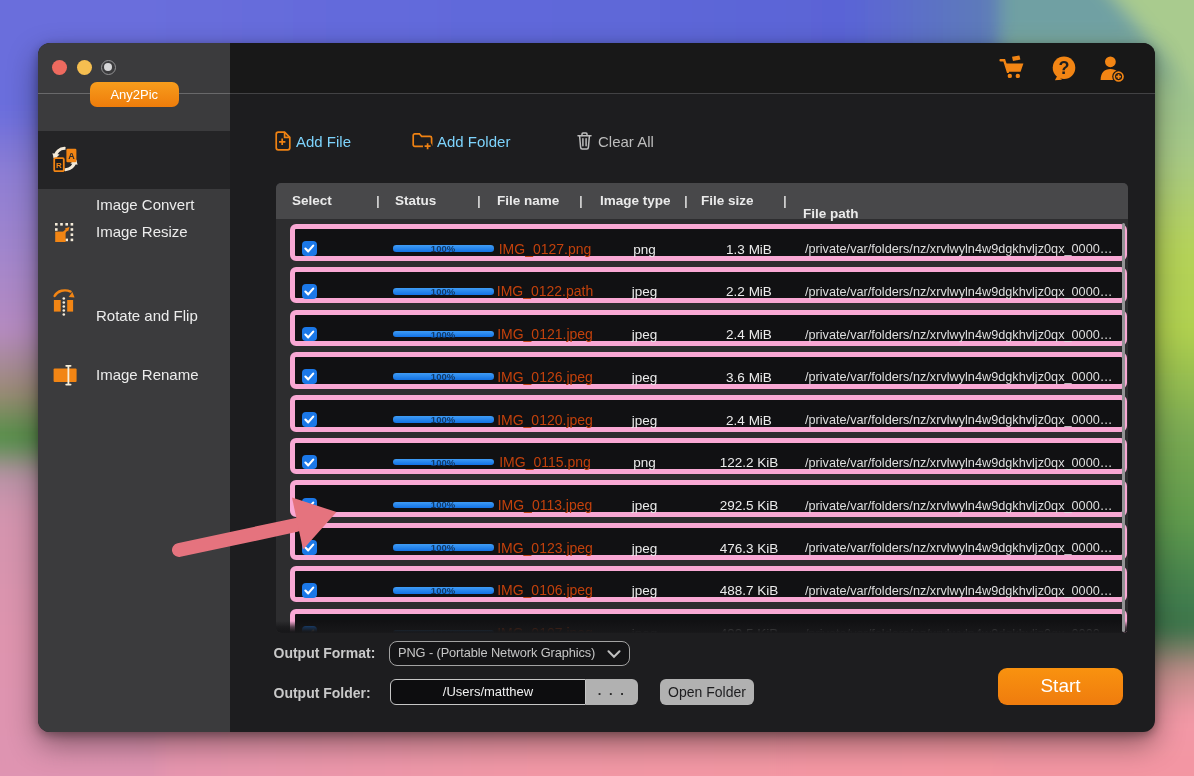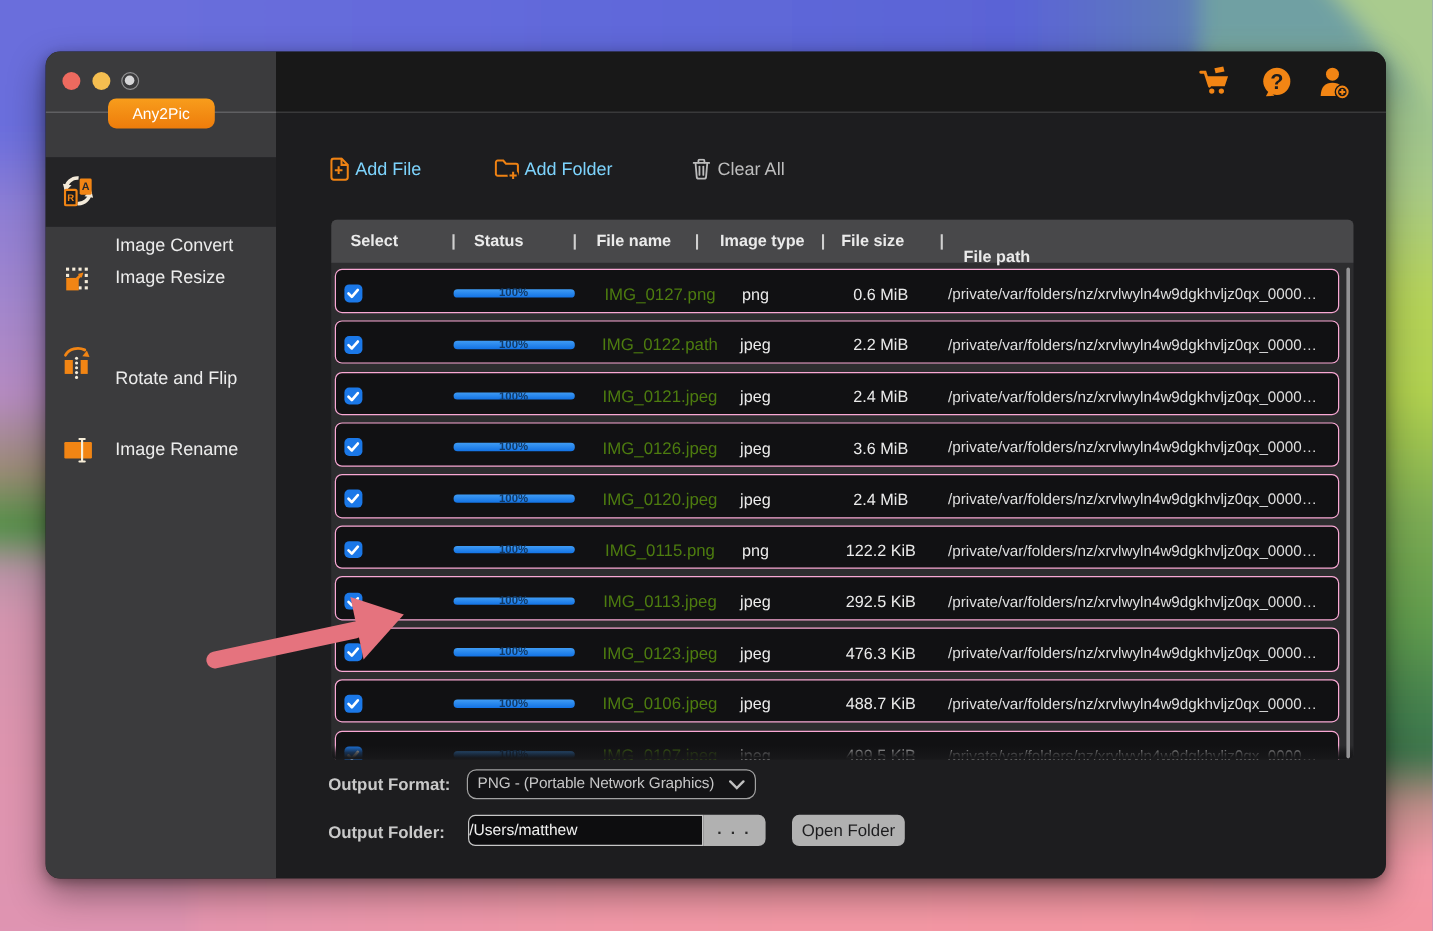--- a/index.html
+++ b/index.html
@@ -16,34 +16,34 @@
   #logo { position:absolute; left:52px; top:38.5px; width:88.5px; height:25.5px; border-radius:7px; background:linear-gradient(180deg,#f89d1c,#ee7c0b); z-index:5; color:#fff; font-size:13px; text-align:center; line-height:25.5px; }
   #selItem { position:absolute; left:0; top:88px; width:192px; height:57.5px; background:#242426; }
   .mtext { position:absolute; left:58px; font-size:15px; color:#ececec; }
   .micon { position:absolute; left:14px; }
   
   .toolbtn { position:absolute; font-size:15px; color:#7dd3fc; }
   #table { position:absolute; left:238px; top:140px; width:852px; height:450px; background:#2d2d2f; border-radius:5px; overflow:hidden; }
   #thead { position:absolute; left:0; top:0; width:852px; height:36px; background:#48484a; }
   .th { position:absolute; top:10px; font-size:13.5px; font-weight:bold; color:#eaeaea; white-space:nowrap; }
   .sep { color:#d0d0d0; }
-  .row { position:absolute; left:3px; width:837px; height:36.5px; background:#111113; border:1px solid #f9a8d4; border-radius:6px; }
+  .row { position:absolute; left:14px; width:837px; height:36.5px; background:#111113; border:5px solid #f9a8d4; border-radius:6px; }
   .cb { position:absolute; left:7.2px; top:12.2px; width:14.6px; height:14.6px; border-radius:4px; background:#1b78e8; }
   .cb svg { position:absolute; left:0; top:0; }
   .bar { position:absolute; left:97.5px; top:16.2px; width:101px; height:6.6px; border-radius:3.3px; background:linear-gradient(180deg,#3f9cf5,#1272e4); }
   .pct { position:absolute; left:148px; top:14px; transform:translateX(-50%); font-size:9.5px; font-weight:bold; color:#123a66; }
-  .fname { position:absolute; left:250px; top:11.5px; transform:translateX(-50%); font-size:14px; color:#4d7c0f; white-space:nowrap;margin-left:20px; }
+  .fname { position:absolute; left:250px; top:11.5px; transform:translateX(-50%); font-size:14px; color:#c2410c; white-space:nowrap; }
   .ftype { position:absolute; left:349.5px; top:12.5px; transform:translateX(-50%); font-size:13.5px; color:#ebebeb; white-space:nowrap; }
   .fsize { position:absolute; left:454px; top:12.5px; transform:translateX(-50%); font-size:13.5px; color:#ebebeb; white-space:nowrap; }
   .fpath { position:absolute; left:510px; top:13.2px; width:324px; font-size:12.7px; color:#dedede; white-space:nowrap; overflow:hidden; }
   #tfade { position:absolute; left:0; bottom:0; width:852px; height:12px; background:linear-gradient(180deg, rgba(22,22,24,0) 0%, rgba(22,22,24,.72) 50%, rgba(23,23,25,.97) 85%, #19191b 100%); z-index:3; }
   #sbar { position:absolute; left:1083.5px; top:180px; width:3.6px; height:409px; background:#939395; border-radius:2px; z-index:4; }
   .lbl { position:absolute; font-size:14px; color:#c9c9c9;font-weight:bold; }
   #dd { position:absolute; left:351px; top:598px; width:241px; height:24.5px; border:1.5px solid #a2a2a2; border-radius:8px; background:#141416; color:#c6c6c6; font-size:12.8px; line-height:22px; padding-left:8px; letter-spacing:-0.1px; }
-  #field { position:absolute; left:352px; top:635.5px; width:196px; height:26.5px; border:1.5px solid #c6c6c6; border-radius:6px 0 0 6px; background:#0d0d0f; color:#f0f0f0; font-size:13px; text-align:left; line-height:24px; }
+  #field { position:absolute; left:352px; top:635.5px; width:196px; height:26.5px; border:1.5px solid #c6c6c6; border-radius:6px 0 0 6px; background:#0d0d0f; color:#f0f0f0; font-size:13px; text-align:center; line-height:24px; }
   #dots { position:absolute; left:548px; top:635.5px; width:51.5px; height:26.5px; background:#b1b1b1; border-radius:0 6px 6px 0; color:#2b2b2b; font-size:13px; font-weight:bold; text-align:center; line-height:23px; letter-spacing:2px; }
   #openf { position:absolute; left:622px; top:635.5px; width:94px; height:26.5px; background:#b1b1b1; border-radius:6px; color:#1d1d1f; font-size:14px; text-align:center; line-height:26px; }
   #start { position:absolute; left:960px; top:625px; width:125px; height:36.5px; background:linear-gradient(180deg,#f9920f,#ef7c0e); border-radius:9px; color:#fff; font-size:19px; text-align:center; line-height:36px; }
   #arrow { position:absolute; left:0; top:0; z-index:50; pointer-events:none; }
 </style>
 </head>
 <body>
 <div id="stage">
   <svg id="wall" width="1194" height="776" viewBox="0 0 1194 776">
     <defs>
@@ -234,21 +234,21 @@
       <div class="row" style="top:41.2px;">
         <div class="cb">
             <svg class="cb-svg" width="14.6" height="14.6" viewBox="0 0 14.6 14.6" style="position:absolute;left:0;top:0;">
               <path d="M3.4 7.6 L6.2 10.4 L11.2 4.6" stroke="#fff" stroke-width="2.2" fill="none" stroke-linecap="round" stroke-linejoin="round"></path>
             </svg>
           </div>
         <div class="bar"></div>
           <span class="pct">100%</span>
         <span class="fname">IMG_0127.png</span>
         <span class="ftype">png</span>
-        <span class="fsize">0.6 MiB</span>
+        <span class="fsize">1.3 MiB</span>
         <span class="fpath">/private/var/folders/nz/xrvlwyln4w9dgkhvljz0qx_0000…</span>
       </div>
       <div class="row" style="top:83.9px;">
         <div class="cb">
             <svg class="cb-svg" width="14.6" height="14.6" viewBox="0 0 14.6 14.6" style="position:absolute;left:0;top:0;">
               <path d="M3.4 7.6 L6.2 10.4 L11.2 4.6" stroke="#fff" stroke-width="2.2" fill="none" stroke-linecap="round" stroke-linejoin="round"></path>
             </svg>
           </div>
         <div class="bar"></div>
           <span class="pct">100%</span>
@@ -368,19 +368,20 @@
     <div class="lbl" style="left:235.5px; top:601.5px;">Output Format:</div>
     <div id="dd">PNG - (Portable Network Graphics)
       <svg width="14" height="9" style="position:absolute; right:8px; top:8px;" viewBox="0 0 14 9">
           <path d="M1.5 1.2 L7 6.8 L12.5 1.2" stroke="#c0c0c0" stroke-width="2" fill="none" stroke-linecap="round"></path>
         </svg>
     </div>
     <div class="lbl" style="left:235.5px; top:641.5px;">Output Folder:</div>
     <div id="field">/Users/matthew</div>
     <div id="dots">. . .</div>
     <div id="openf">Open Folder</div>
+    <div id="start">Start</div>
   </div>
 
   <svg id="arrow" width="1194" height="776" viewBox="0 0 1194 776">
     <line x1="179" y1="550" x2="296" y2="525" stroke="#e5737e" stroke-width="14" stroke-linecap="round"></line>
     <polygon points="292,497.5 336.5,512 303,549.5" fill="#e5737e"></polygon>
   </svg>
 </div>
 
 </body></html>

